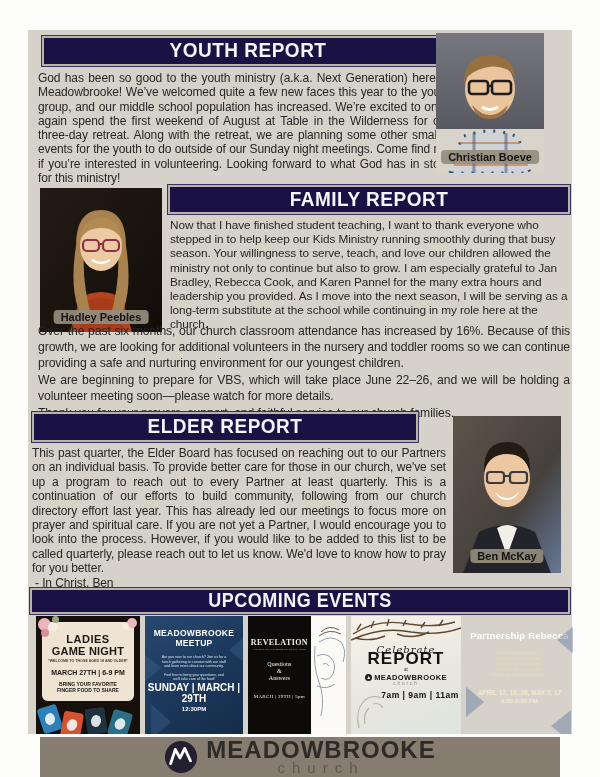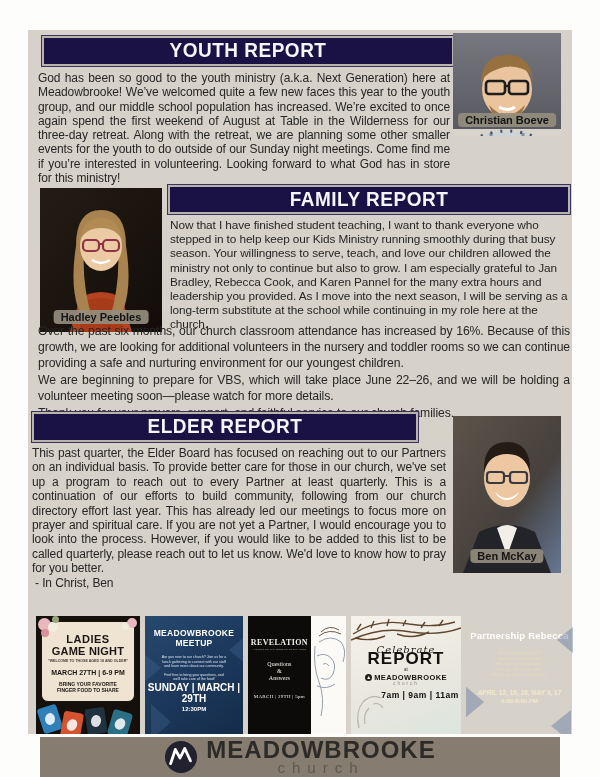--- a/index.html
+++ b/index.html
@@ -83,21 +83,21 @@
 <body>
 
 <div class="canvas">
   <div class="page">
 
     <div class="bar" style="left:14px; top:6px; width:412px; height:30px;">
       <span>YOUTH REPORT</span>
     </div>
     <div class="bodytext" style="position:absolute; left:10px; top:41px; width:412px; font-size:12px; line-height:14.3px;">God has been so good to the youth ministry (a.k.a. Next Generation) here at Meadowbrooke! We’ve welcomed quite a few new faces this year to the youth group, and our middle school population has increased. We’re excited to once again spend the first weekend of August at Table in the Wilderness for our three-day retreat. Along with the retreat, we are planning some other smaller events for the youth to do outside of our Sunday night meetings. Come find me if you’re interested in volunteering. Looking forward to what God has in store for this ministry!</div>
 
-    <div class="photo" style="left:425px; top:3px; width:108px; height:103px;">
+    <div class="photo" style="left:408px; top:3px; width:108px; height:140px;">
       <svg width="108" height="140" viewBox="0 0 108 140">
         <defs>
           <linearGradient id="gb1" x1="0" y1="0" x2="0" y2="1">
             <stop offset="0" stop-color="#77777f"></stop>
               <stop offset="1" stop-color="#4b4b53"></stop>
           </linearGradient>
         </defs>
         <rect width="108" height="140" fill="url(#gb1)"></rect>
         <rect x="0" y="96" width="108" height="44" fill="#d8d3cb"></rect>
         <path d="M14 140 L26 104 Q54 92 82 104 L94 140 Z" fill="#cfd3d8"></path>
@@ -172,20 +172,23 @@
         <ellipse cx="54" cy="62" rx="23" ry="29" fill="#ecc7a2"></ellipse>
         <path d="M31 56 Q30 26 54 26 Q78 26 77 56 Q72 38 54 38 Q36 38 31 56 Z" fill="#241b15"></path>
         <rect x="34" y="56" width="17" height="11" rx="3" fill="none" stroke="#3a3a3e" stroke-width="2.2"></rect>
         <rect x="57" y="56" width="17" height="11" rx="3" fill="none" stroke="#3a3a3e" stroke-width="2.2"></rect>
         <line x1="51" y1="60" x2="57" y2="60" stroke="#3a3a3e" stroke-width="2"></line>
         <path d="M42 76 Q54 88 66 76 Q62 84 54 84 Q46 84 42 76 Z" fill="#fff"></path>
       </svg>
       <div class="caption" style="bottom:10px;">Ben McKay</div>
     </div>
 
+    <div class="bar" style="left:2px; top:558px; width:540px; height:26px;">
+      <span style="font-size:18px;">UPCOMING EVENTS</span>
+    </div>
 
     <div class="flyers">
 
       <div class="flyer f-ladies">
         <div class="inner">
           <div class="t1">LADIES</div>
           <div class="t2">GAME NIGHT</div>
           <div class="sub">*WELCOME TO THOSE AGED 18 AND OLDER*</div>
           <div class="date">MARCH 27TH | 6-9 PM</div>
           <div class="note">BRING YOUR FAVORITE FINGER FOOD TO SHARE</div>

